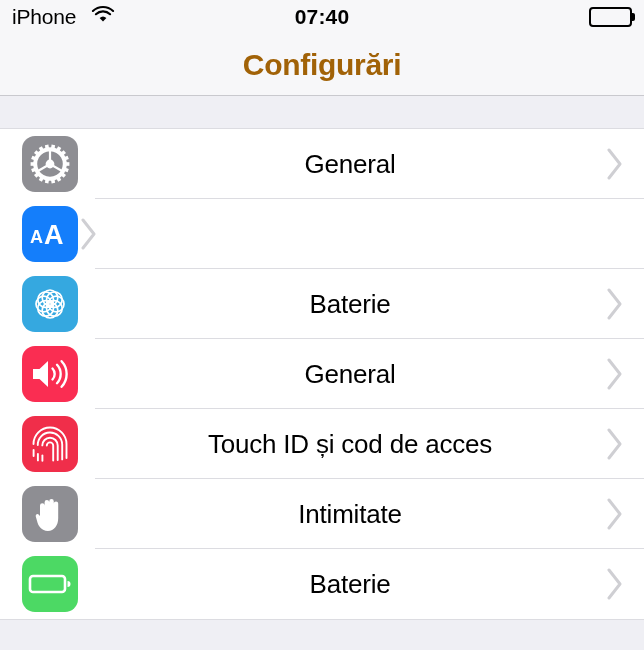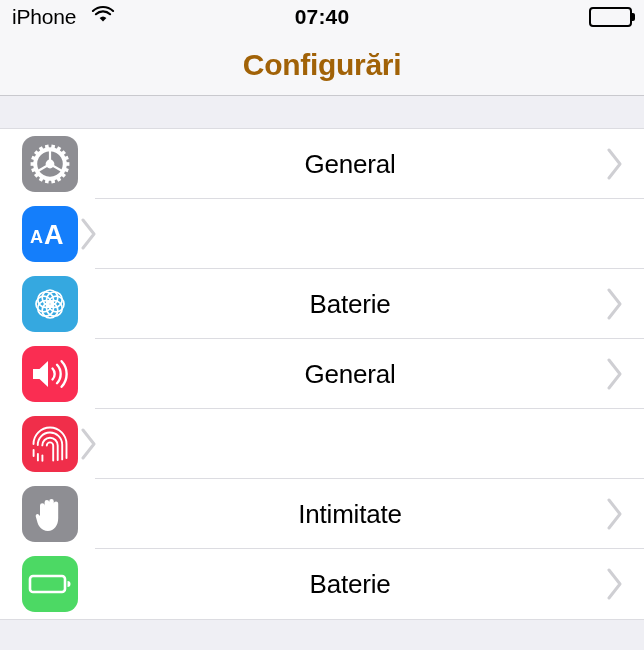--- a/index.html
+++ b/index.html
@@ -299,20 +299,21 @@
           <path d="M2.5 20 a16.5 16.5 0 0 1 33 0 v14"></path>
           <path d="M6.8 21 a12.2 12.2 0 0 1 24.4 -0.6 v15"></path>
           <path d="M11.3 21.4 a7.7 7.7 0 0 1 15.4 0 v14.6"></path>
           <path d="M15.8 21.6 a3.2 3.2 0 0 1 6.4 0 v15"></path>
           <path d="M6.9 30 v6.4"></path>
           <path d="M2.6 26 v6"></path>
           <path d="M11.4 31.5 v5.2"></path>
         </g>
       </svg>
         </span>
+        <span class="row-label">Touch ID și cod de acces</span>
         <span>
           <svg class="chevron" width="22" height="38" viewBox="0 0 22 38">
         <path d="M5 5 L16 19 L5 33" fill="none" stroke="#c7c7cc" stroke-width="3" stroke-linecap="round" stroke-linejoin="round"></path>
       </svg>
         </span>
       </div>
       <div class="row">
         <span class="row-icon" style="background: rgb(142, 142, 147);">
           <svg width="34" height="40" viewBox="0 0 34 40">
         <path d="M7 22 V11.5 a2.3 2.3 0 0 1 4.6 0 V8.2 a2.3 2.3 0 0 1 4.6 0 V7.4 a2.3 2.3 0 0 1 4.6 0 v2.2 a2.2 2.2 0 0 1 4.4 0 V24 c0 7.4 -4 13 -10.4 13 C8.6 37 5 31.8 4.2 27.6 l-1.4 -5.2 c-0.5 -2 2.2 -3.3 3.2 -1.3 Z" fill="#ffffff"></path>

